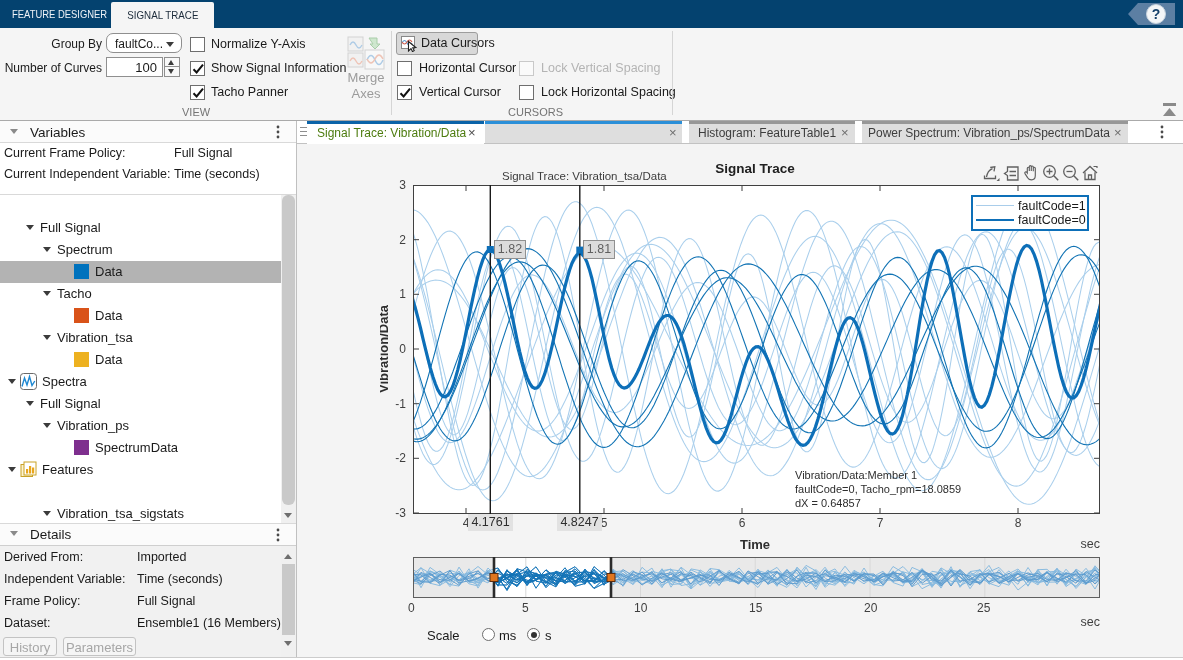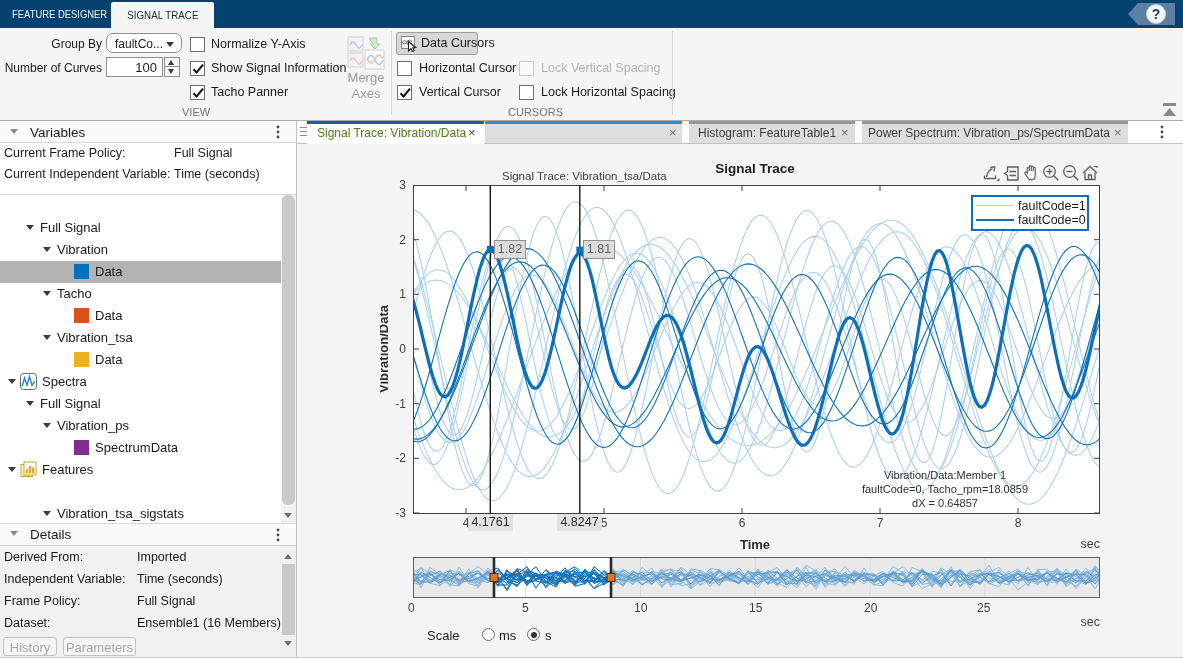--- a/index.html
+++ b/index.html
@@ -122,21 +122,21 @@
 <div class="kv" style="left:4px;top:167px;">Current Independent Variable:</div>
 <div class="kv" style="left:174px;top:167px;">Time (seconds)</div>
 
 <div class="abs" style="left:0;top:194px;width:296px;height:330px;background:#fff;border-top:1px solid #d9d9d9;border-bottom:1px solid #d9d9d9;box-sizing:border-box;"></div>
 <div class="treerow" style="top:217px;">
       <div class="tri" style="left:26px;top:8px;"></div>
       <div style="position:absolute;left:40px;top:3px;">Full Signal</div>
     </div>
 <div class="treerow" style="top:239px;">
       <div class="tri" style="left:43px;top:8px;"></div>
-      <div style="position:absolute;left:57px;top:3px;">Vibration</div>
+      <div style="position:absolute;left:57px;top:3px;">Spectrum</div>
     </div>
 <div class="treerow" style="top:261px;background:#b3b3b3;">
       <div class="chip" style="left:74px;background:#0072BD;"></div>
       <div style="position:absolute;left:95px;top:3px;">Data</div>
     </div>
 <div class="treerow" style="top:283px;">
       <div class="tri" style="left:43px;top:8px;"></div>
       <div style="position:absolute;left:57px;top:3px;">Tacho</div>
     </div>
 <div class="treerow" style="top:305px;">
@@ -355,21 +355,21 @@
     </svg>
 <div class="abs" style="left:655px;top:537px;width:200px;text-align:center;font-size:13px;font-weight:bold;color:#2e2e2e;">Time</div>
 <div class="abs" style="left:1040px;top:537px;width:60px;text-align:right;font-size:12.5px;color:#3f3f3f;">sec</div>
 
 <div class="abs" style="left:971px;top:195px;width:118px;height:36px;background:#ffffff;border:2px solid #0d6fb8;box-sizing:border-box;"></div>
 <div class="abs" style="left:976px;top:205px;width:38px;height:1.2px;background:#a9cdea;"></div>
 <div class="abs" style="left:976px;top:219px;width:38px;height:1.5px;background:#0d6fb8;"></div>
 <div class="abs" style="left:1018px;top:199px;font-size:12.5px;color:#1a1a1a;">faultCode=1</div>
 <div class="abs" style="left:1018px;top:213px;font-size:12.5px;color:#1a1a1a;">faultCode=0</div>
 
-<div class="abs" style="left:795px;top:468px;width:300px;text-align:center;font-size:11px;color:#2e2e2e;line-height:14px;">Vibration/Data:Member 1<br>faultCode=0, Tacho_rpm=18.0859<br>dX = 0.64857</div>
+<div class="abs" style="left:795px;top:468px;width:300px;text-align:left;font-size:11px;color:#2e2e2e;line-height:14px;">Vibration/Data:Member 1<br>faultCode=0, Tacho_rpm=18.0859<br>dX = 0.64857</div>
 
 <svg class="abs" style="left:413px;top:557px;" width="687" height="41" viewBox="0 0 687 41">
 <rect x="0" y="0" width="687" height="41" fill="#e9e9e9"></rect>
 <rect x="81" y="0" width="117" height="41" fill="#ffffff"></rect>
 <line x1="112.8" y1="1" x2="112.8" y2="40" stroke="#d8d8d8" stroke-width="1"></line>
       <line x1="227.5" y1="1" x2="227.5" y2="40" stroke="#d8d8d8" stroke-width="1"></line>
       <line x1="342.2" y1="1" x2="342.2" y2="40" stroke="#d8d8d8" stroke-width="1"></line>
       <line x1="457.0" y1="1" x2="457.0" y2="40" stroke="#d8d8d8" stroke-width="1"></line>
       <line x1="571.8" y1="1" x2="571.8" y2="40" stroke="#d8d8d8" stroke-width="1"></line>
 <g clip-path="url(#clippan)">

